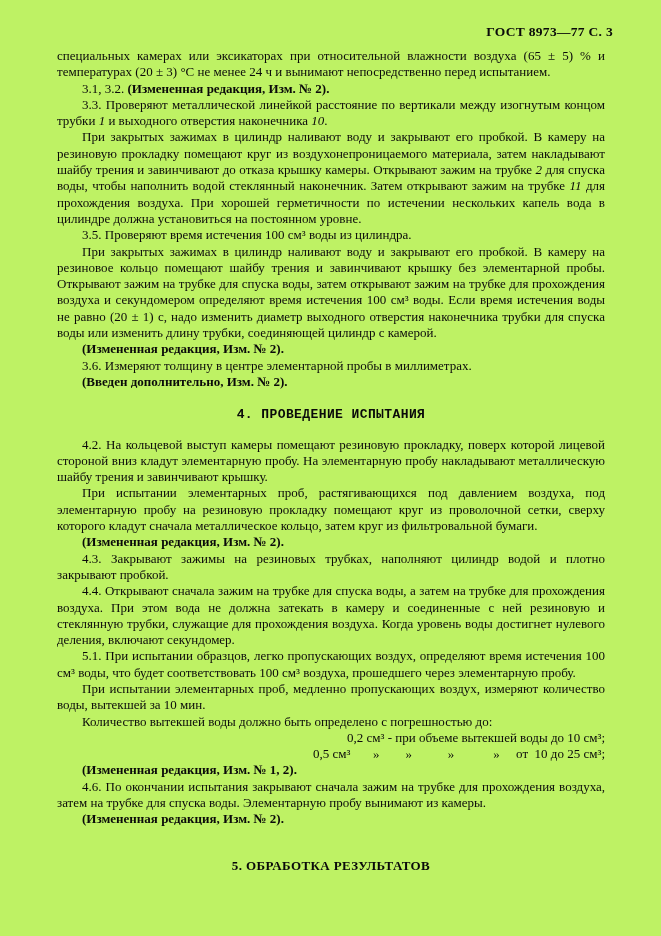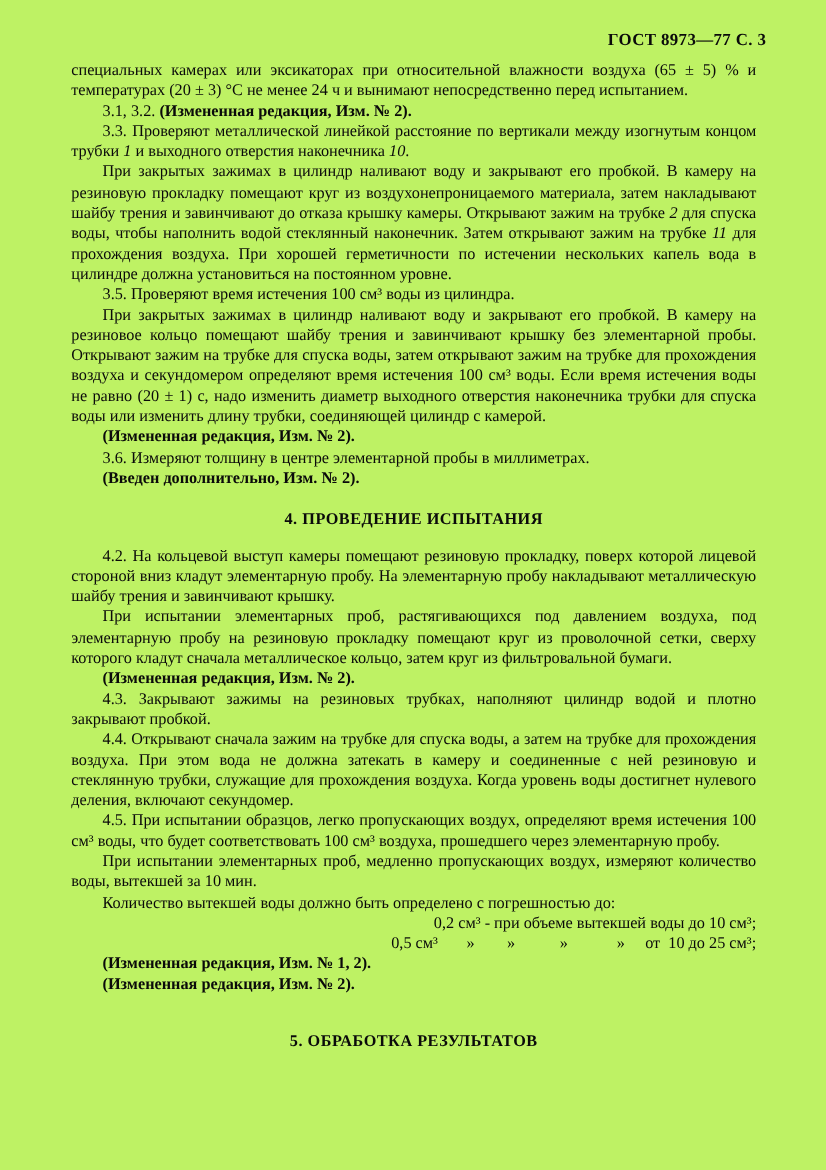--- a/index.html
+++ b/index.html
@@ -39,21 +39,21 @@
     padding-left: 25px;
     white-space: pre;
     text-align: right;
   }
   .doc p.heading {
     text-align: center;
     text-indent: 0;
     font-weight: bold;
     letter-spacing: 0.4px;
   }
-  .doc p.h4 { margin: 17px 0 13px 0; }
+  .doc p.h4 { margin: 17px 0 13px 0; font-family: Liberation Mono, monospace; }
   .doc p.h5 { margin: 30px 0 23px 0; }
   .seg-b { font-weight: bold; }
   .seg-i { font-style: italic; }
 </style>
 </head>
 <body>
 
 <div class="page">
   <div class="page-header">ГОСТ 8973—77 С. 3</div>
   <div class="doc">
@@ -65,22 +65,23 @@
       <p><span>При закрытых зажимах в цилиндр наливают воду и закрывают его пробкой. В камеру на резиновое кольцо помещают шайбу трения и завинчивают крышку без элементарной пробы. Открывают зажим на трубке для спуска воды, затем открывают зажим на трубке для прохождения воздуха и секундомером определяют время истечения 100 см³ воды. Если время истечения воды не равно (20 ± 1) с, надо изменить диаметр выходного отверстия наконечника трубки для спуска воды или изменить длину трубки, соединяющей цилиндр с камерой.</span></p>
       <p><span class="seg-b">(Измененная редакция, Изм. № 2).</span></p>
       <p><span>3.6. Измеряют толщину в центре элементарной пробы в миллиметрах.</span></p>
       <p><span class="seg-b">(Введен дополнительно, Изм. № 2).</span></p>
       <p class="heading h4"><span>4. ПРОВЕДЕНИЕ ИСПЫТАНИЯ</span></p>
       <p><span>4.2. На кольцевой выступ камеры помещают резиновую прокладку, поверх которой лицевой стороной вниз кладут элементарную пробу. На элементарную пробу накладывают металлическую шайбу трения и завинчивают крышку.</span></p>
       <p><span>При испытании элементарных проб, растягивающихся под давлением воздуха, под элементарную пробу на резиновую прокладку помещают круг из проволочной сетки, сверху которого кладут сначала металлическое кольцо, затем круг из фильтровальной бумаги.</span></p>
       <p><span class="seg-b">(Измененная редакция, Изм. № 2).</span></p>
       <p><span>4.3. Закрывают зажимы на резиновых трубках, наполняют цилиндр водой и плотно закрывают пробкой.</span></p>
       <p><span>4.4. Открывают сначала зажим на трубке для спуска воды, а затем на трубке для прохождения воздуха. При этом вода не должна затекать в камеру и соединенные с ней резиновую и стеклянную трубки, служащие для прохождения воздуха. Когда уровень воды достигнет нулевого деления, включают секундомер.</span></p>
-      <p><span>4.5. При испытании образцов, легко пропускающих воздух, определяют время истечения 100 см³ воды, что будет соответствовать 100 см³ воздуха, прошедшего через элементарную пробу.</span></p>
+      <p><span>5.1. При испытании образцов, легко пропускающих воздух, определяют время истечения 100 см³ воды, что будет соответствовать 100 см³ воздуха, прошедшего через элементарную пробу.</span></p>
       <p><span>При испытании элементарных проб, медленно пропускающих воздух, измеряют количество воды, вытекшей за 10 мин.</span></p>
       <p><span>Количество вытекшей воды должно быть определено с погрешностью до:</span></p>
       <p class="list"><span>0,2 см³ - при объеме вытекшей воды до 10 см³;</span></p>
       <p class="list"><span>0,5 см³       »        »           »            »     от  10 до 25 см³;</span></p>
       <p><span class="seg-b">(Измененная редакция, Изм. № 1, 2).</span></p>
+      <p><span>4.6. По окончании испытания закрывают сначала зажим на трубке для прохождения воздуха, затем на трубке для спуска воды. Элементарную пробу вынимают из камеры.</span></p>
       <p><span class="seg-b">(Измененная редакция, Изм. № 2).</span></p>
       <p class="heading h5"><span>5. ОБРАБОТКА РЕЗУЛЬТАТОВ</span></p>
     </div>
 </div>
 
 </body></html>

